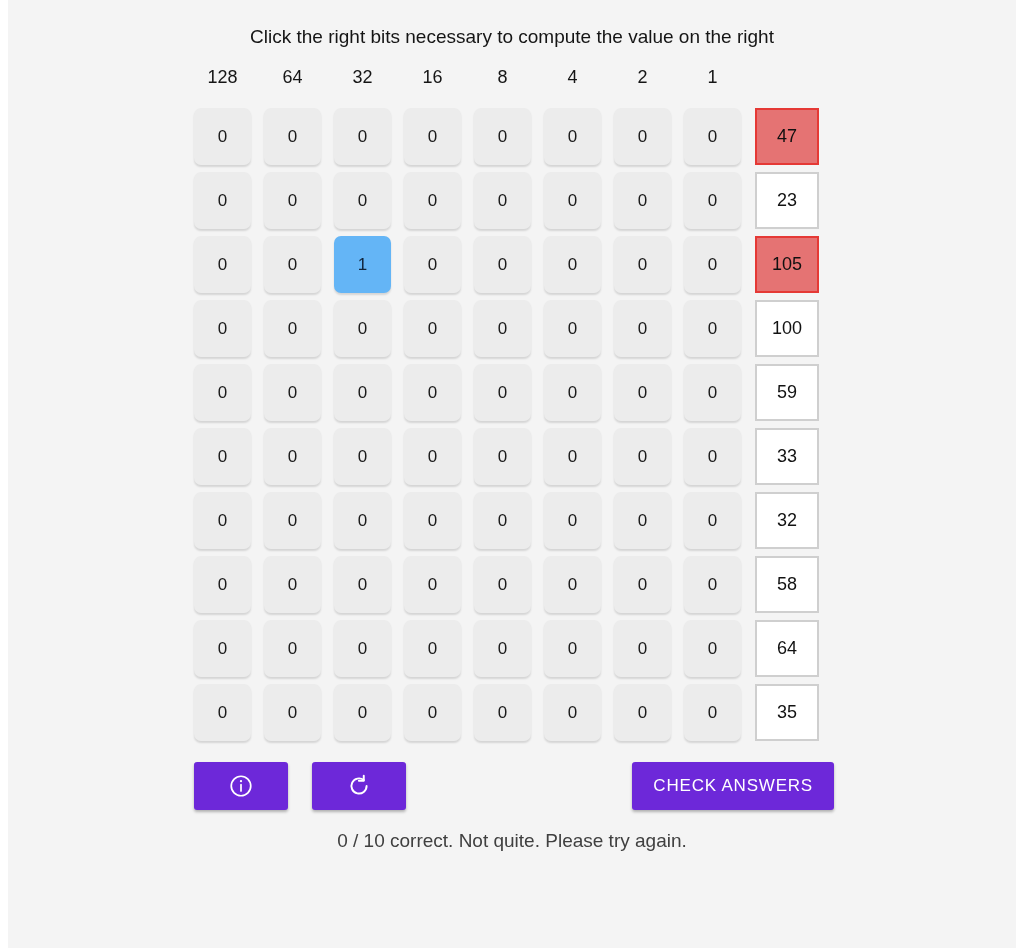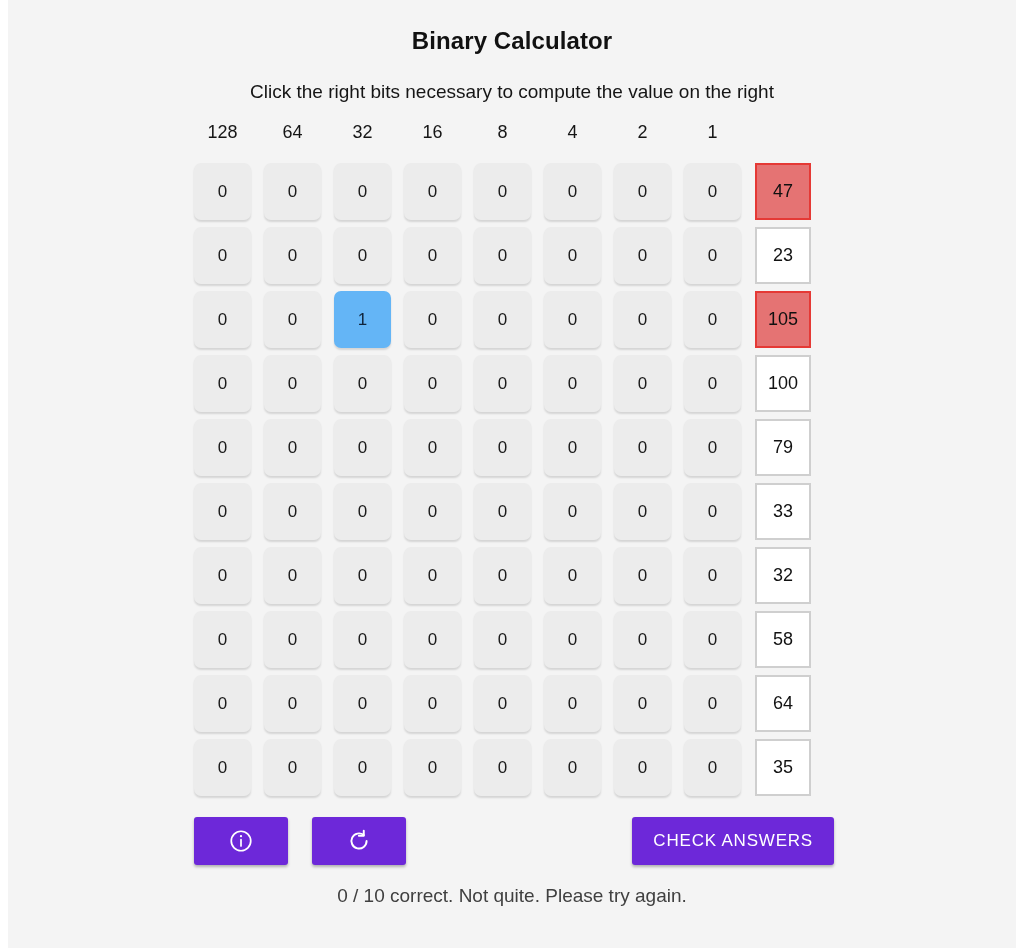--- a/index.html
+++ b/index.html
@@ -82,21 +82,21 @@
     justify-content: center;
     box-sizing: border-box;
     padding: 0;
     cursor: pointer;
   }
   .bit.on {
     background: #64b5f6;
     color: #10243a;
   }
   .target {
-    width: 56px;
+    width: 64px;
     height: 57px;
     margin-left: 1px;
     box-sizing: border-box;
     border: 2px solid #cfcfcf;
     background: #ffffff;
     display: flex;
     align-items: center;
     justify-content: center;
     font-size: 18px;
     color: #121212;
@@ -148,21 +148,20 @@
     color: #404040;
     margin: 0;
     padding-top: 20px;
   }
 </style>
 </head>
 <body>
 
 <div class="page">
 
-  <h1 class="title">Binary Calculator</h1>
 
   <p class="subtitle">Click the right bits necessary to compute the value on the right</p>
 
   <div class="grid-wrap">
     <div class="header-row">
       <div class="header-cell">128</div>
       <div class="header-cell">64</div>
       <div class="header-cell">32</div>
       <div class="header-cell">16</div>
       <div class="header-cell">8</div>
@@ -218,21 +217,21 @@
         </div>
         <div class="row">
           <button class="bit">0</button>
           <button class="bit">0</button>
           <button class="bit">0</button>
           <button class="bit">0</button>
           <button class="bit">0</button>
           <button class="bit">0</button>
           <button class="bit">0</button>
           <button class="bit">0</button>
-          <div class="target">79</div>
+          <div class="target">59</div>
         </div>
         <div class="row">
           <button class="bit">0</button>
           <button class="bit">0</button>
           <button class="bit">0</button>
           <button class="bit">0</button>
           <button class="bit">0</button>
           <button class="bit">0</button>
           <button class="bit">0</button>
           <button class="bit">0</button>

